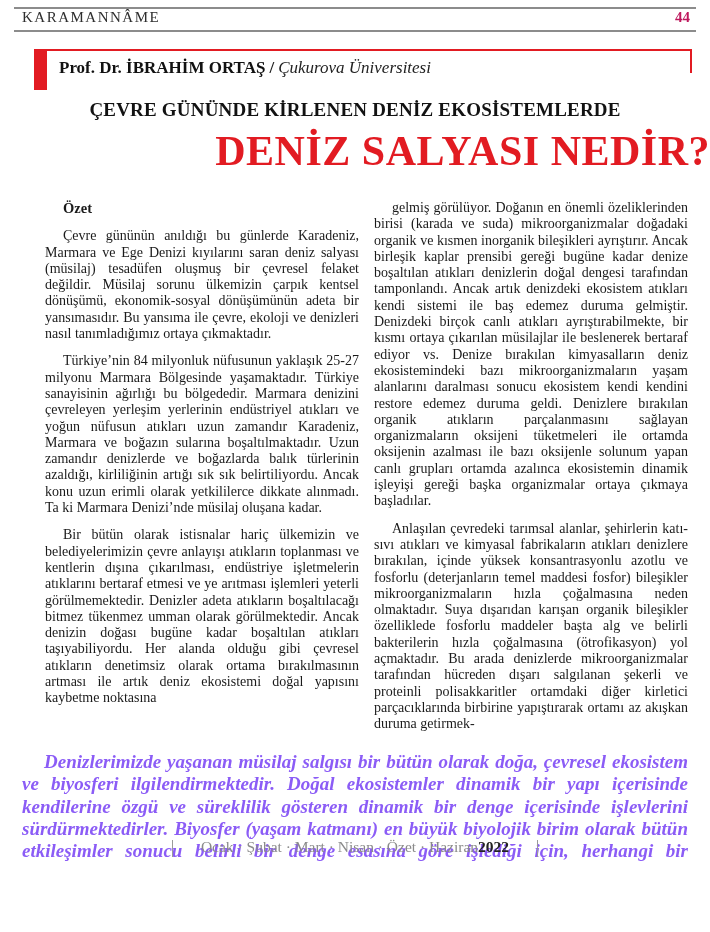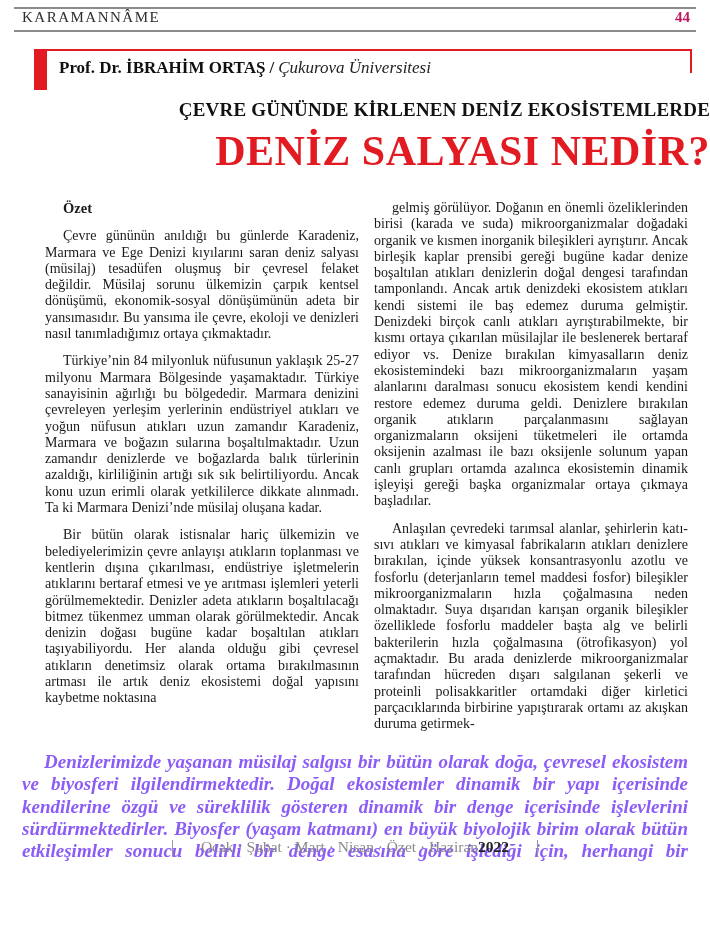--- a/index.html
+++ b/index.html
@@ -42,21 +42,21 @@
   .author-text {
     position: absolute; left: 25px; top: 9px; white-space: nowrap; font-size: 17px;
   }
   .author-name { font-weight: bold; color: #111; }
   .author-sep { font-weight: bold; margin: 0 4px; }
   .author-affil { font-style: italic; color: #222; }
 
   
   .kicker {
     position: absolute; top: 99px; left: 0; right: 0;
-    text-align: right; font-weight: bold; font-size: 19px; letter-spacing: 0.2px; color: #121212;
+    text-align: center; font-weight: bold; font-size: 19px; letter-spacing: 0.2px; color: #121212;
   }
   .main-title {
     position: absolute; top: 127px; left: 0; right: 0;
     text-align: right; font-weight: bold; font-size: 42px; letter-spacing: 0.5px; color: #e21b22;
   }
 
   
   .columns {
     position: absolute; top: 200px; left: 22px; right: 22px; height: 550px;
     display: flex; gap: 15px; overflow: hidden; margin-left: 23px;

